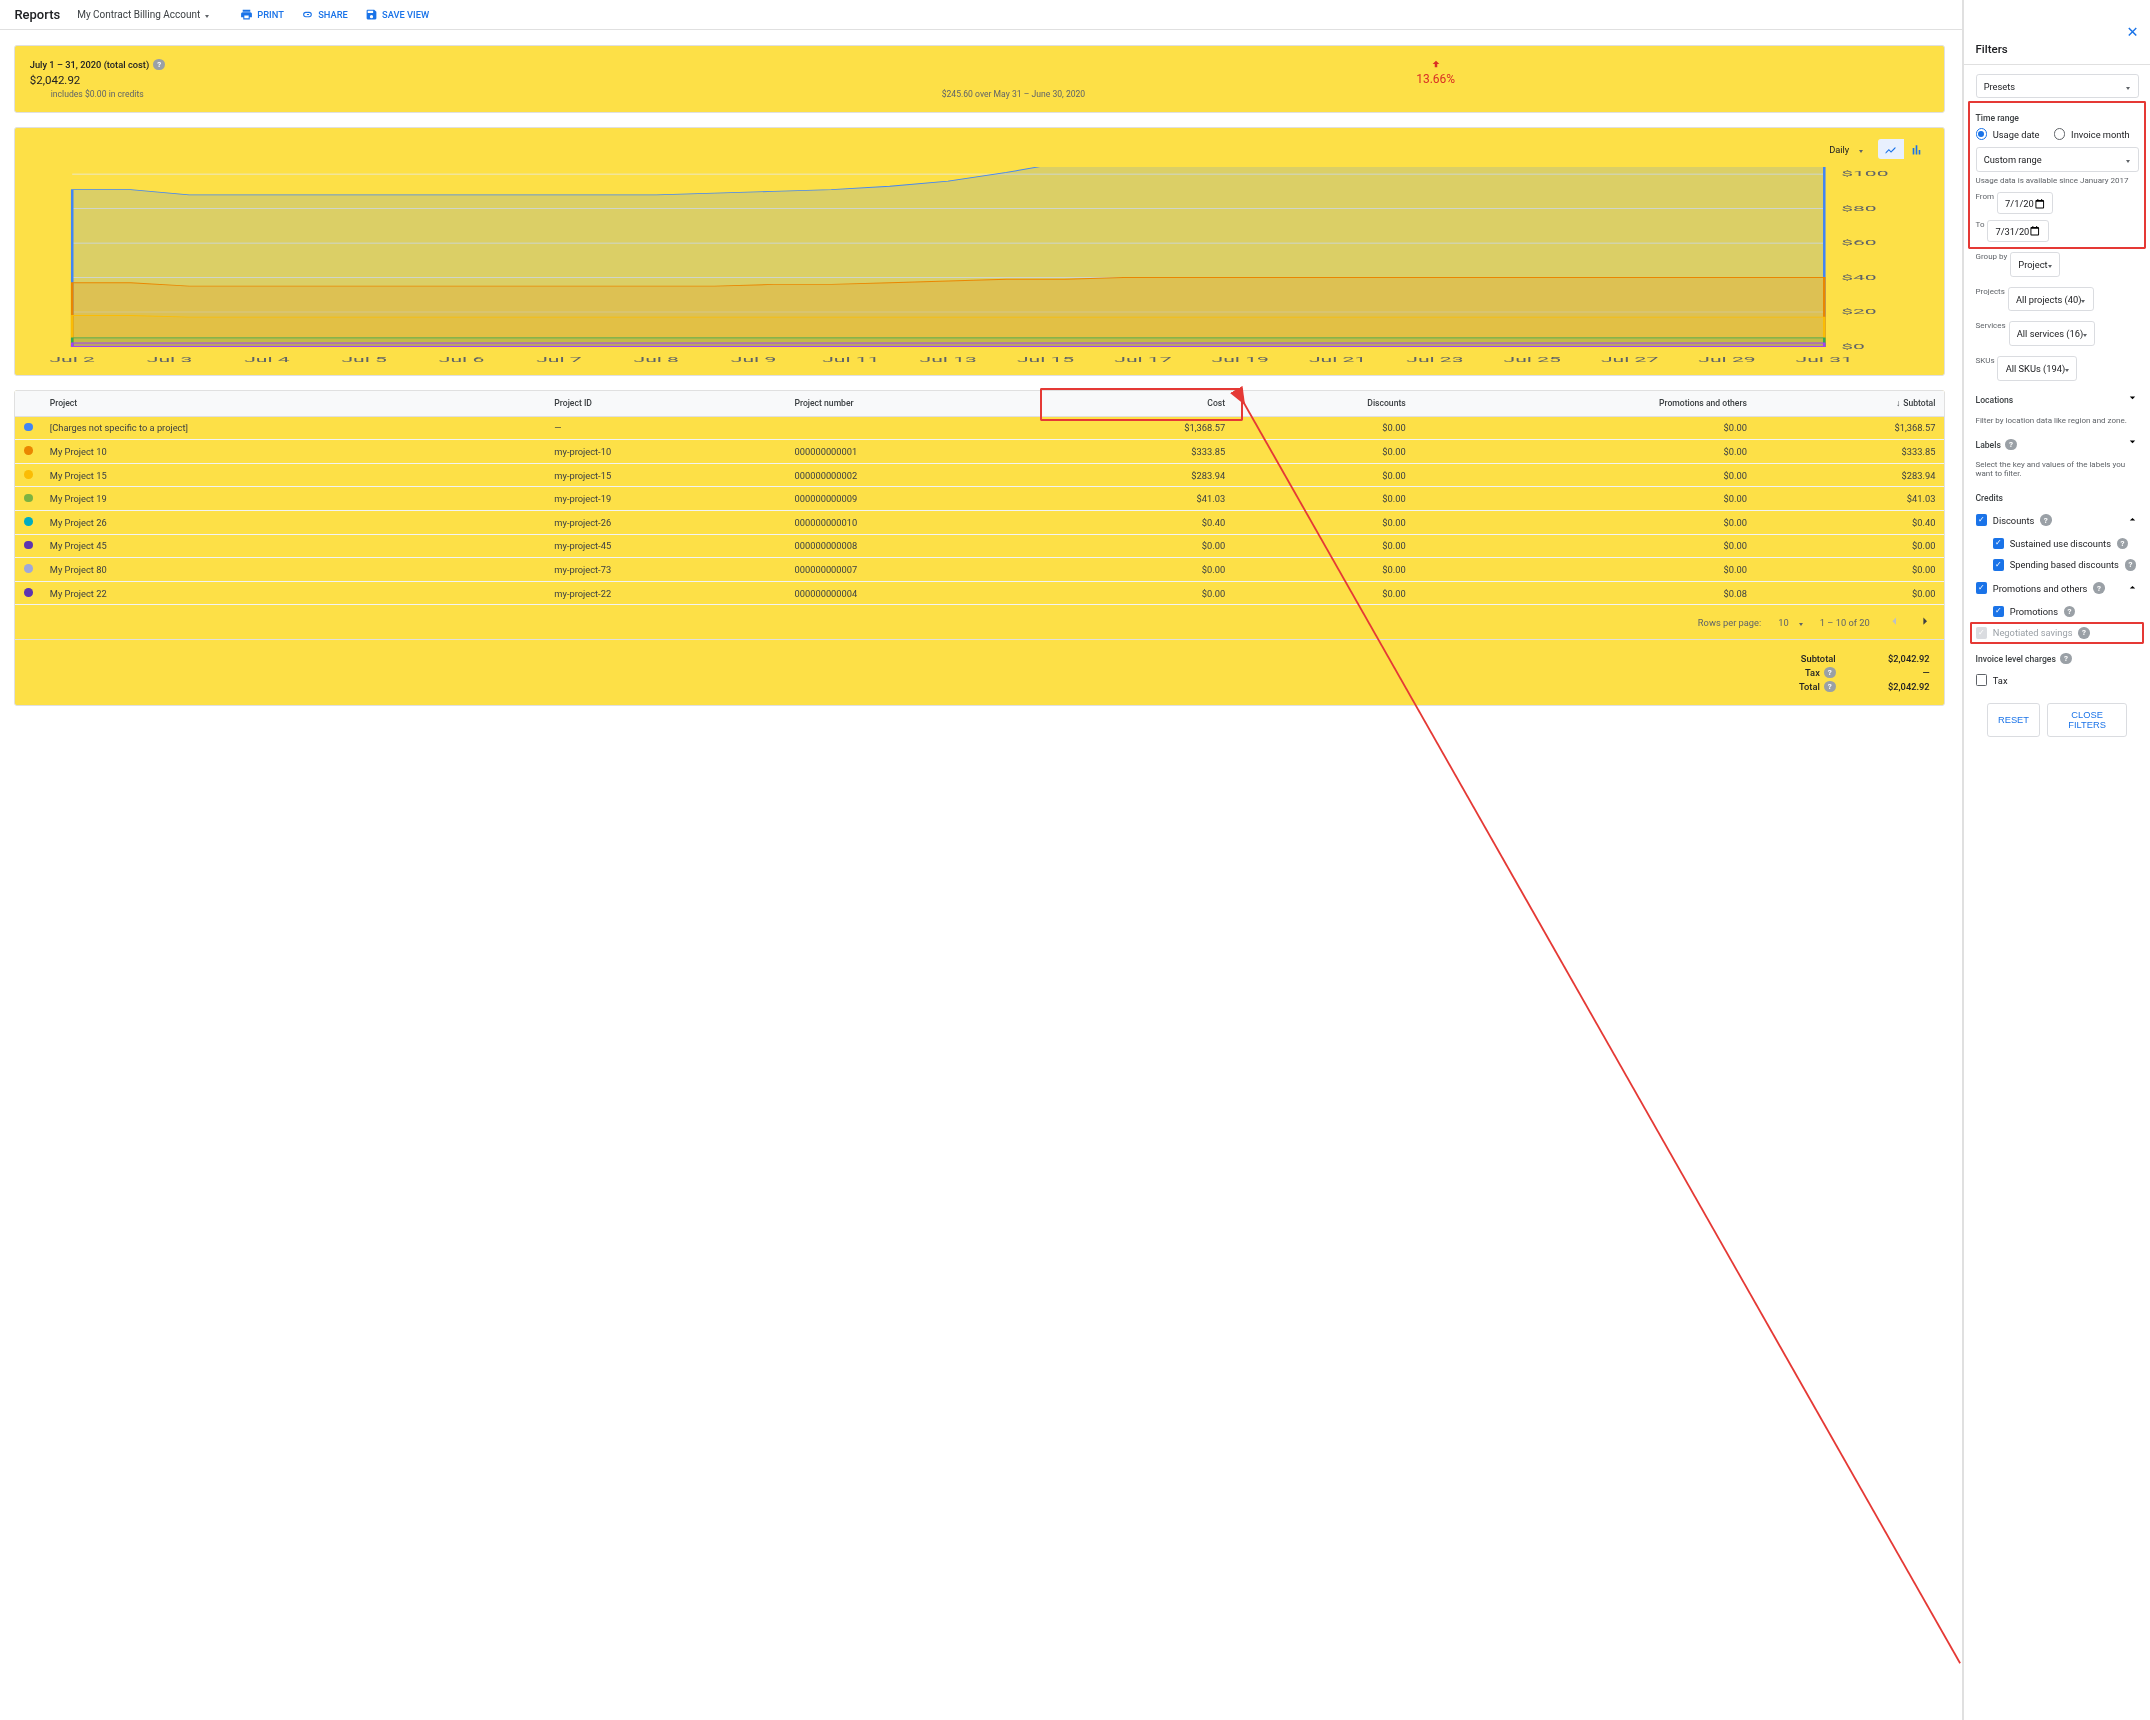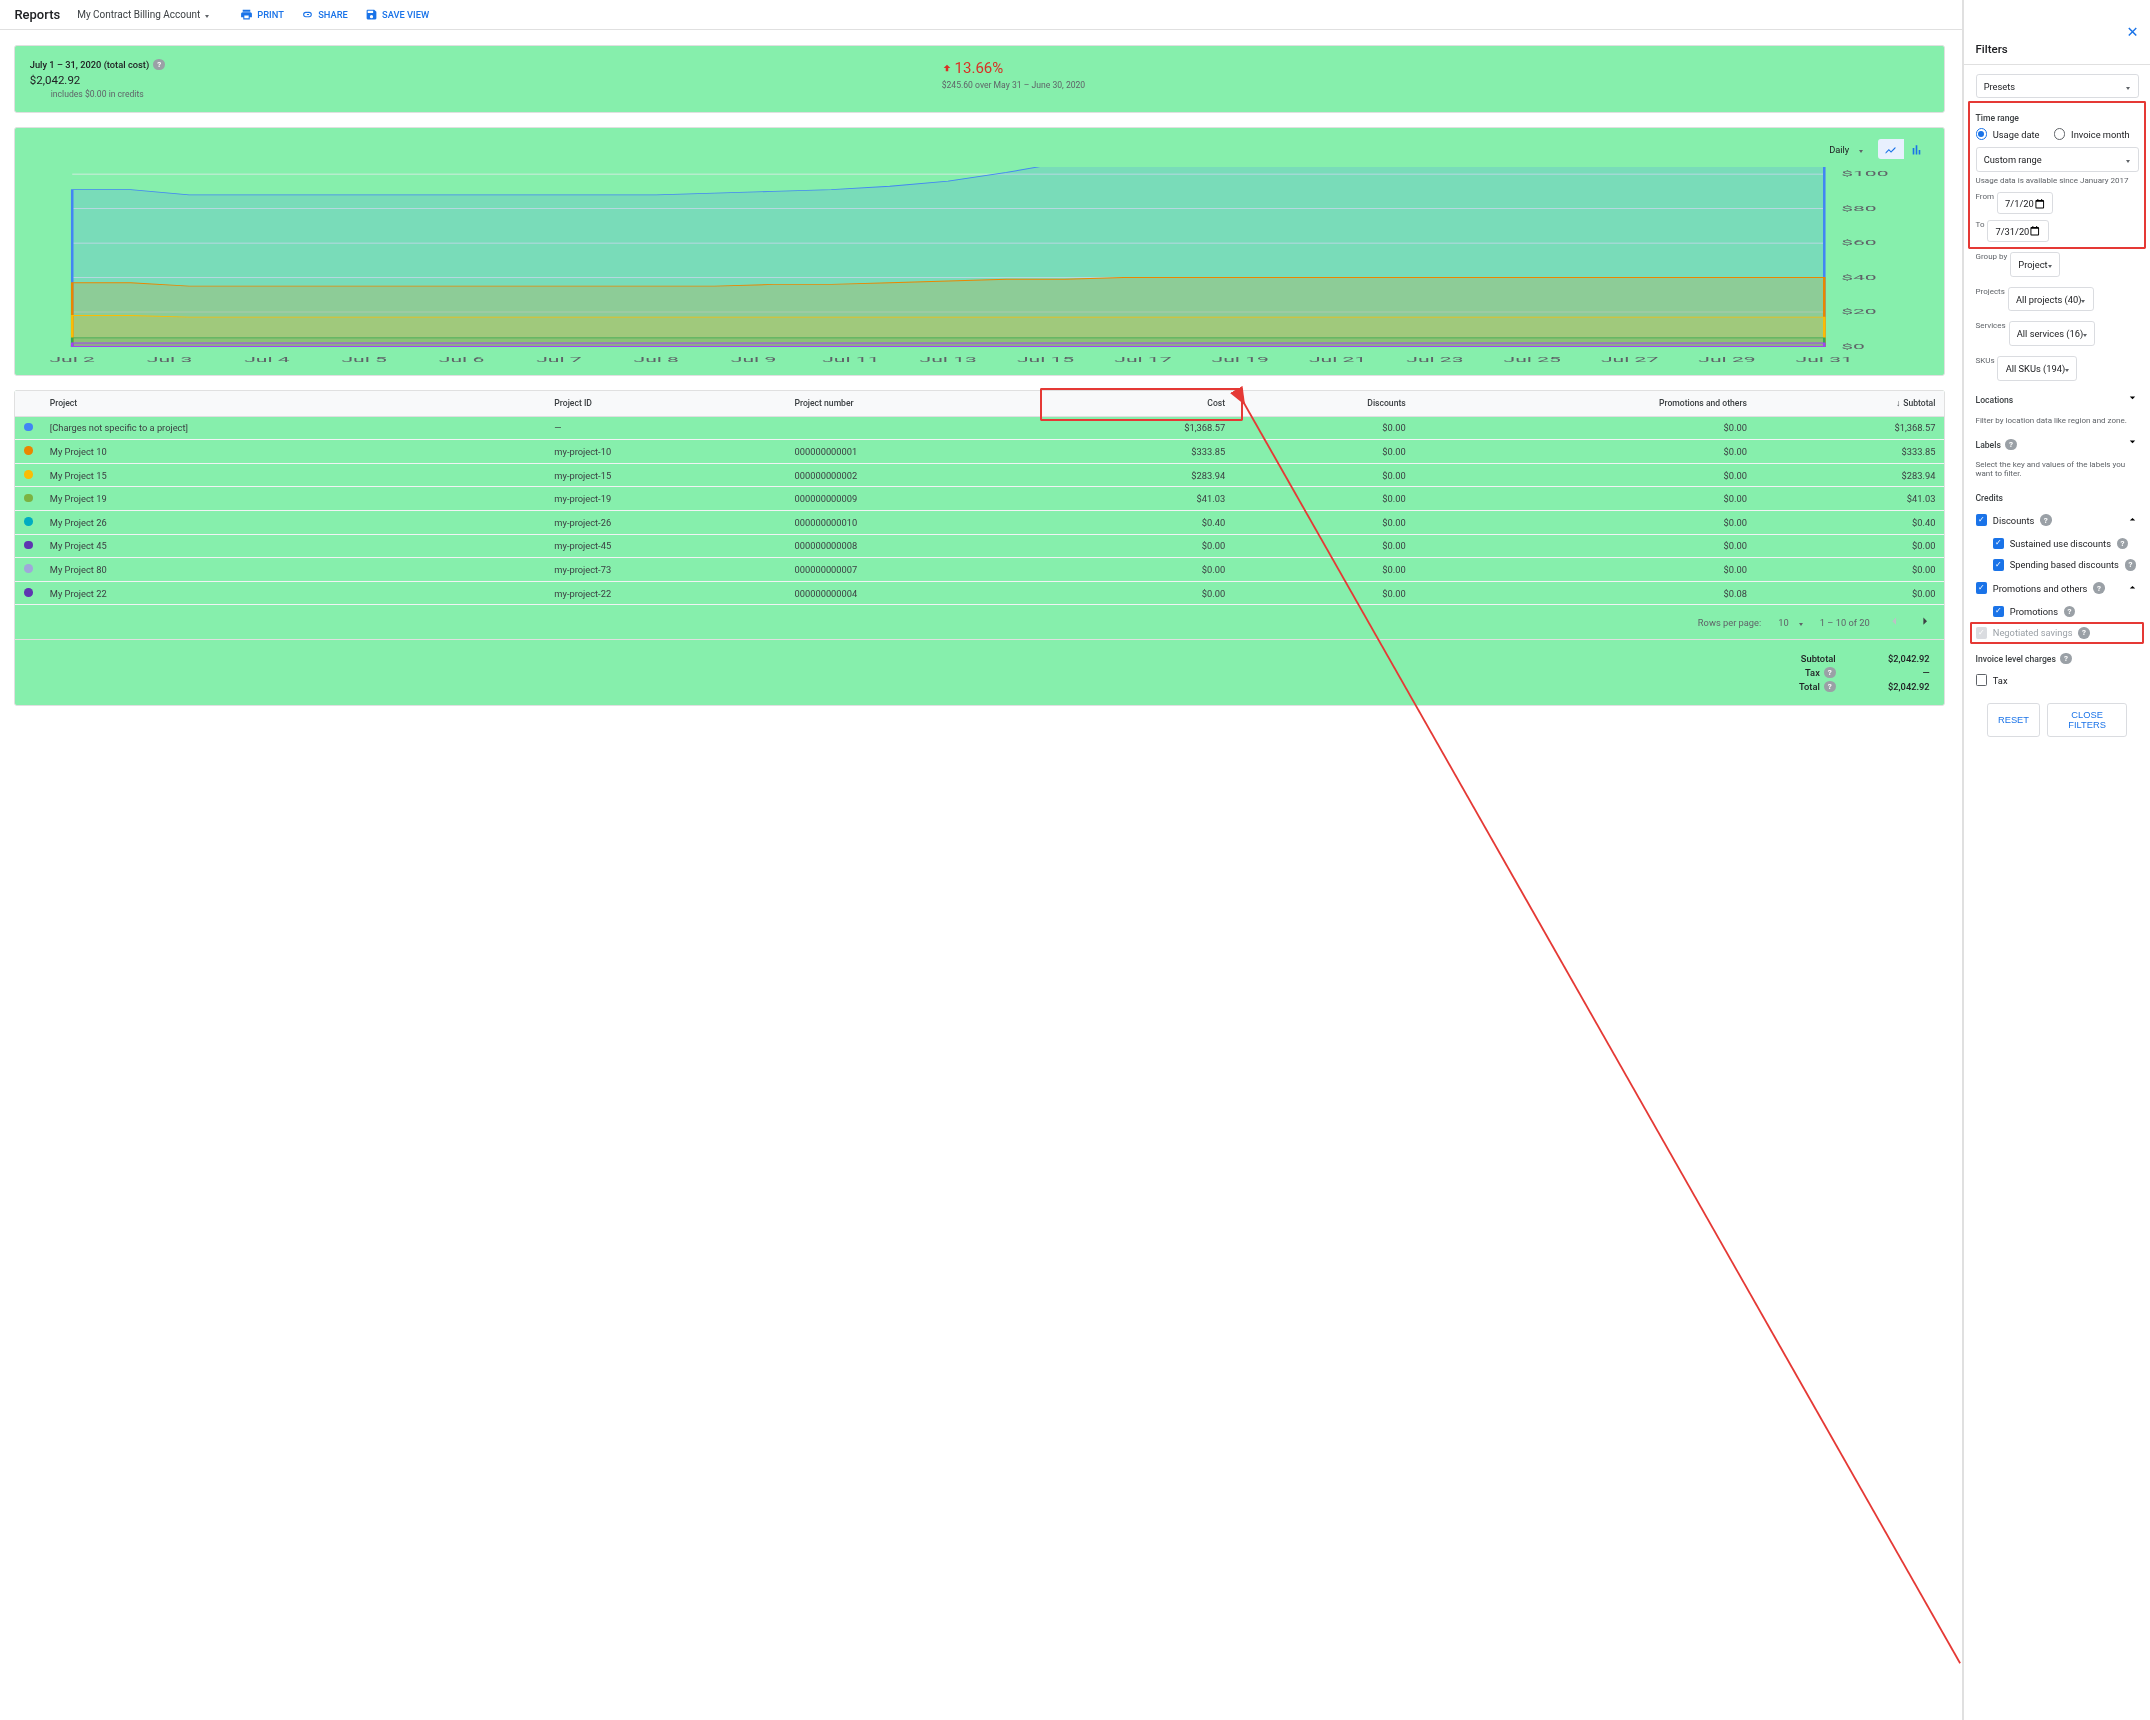--- a/index.html
+++ b/index.html
@@ -6,29 +6,29 @@
   body { font-family: Roboto, "Helvetica Neue", Arial, sans-serif; font-size: 9.3px; color: #202124; background: #fff; }
   .app { display: flex; height: 100vh; }
   .main { flex: 1; display: flex; flex-direction: column; overflow: hidden; border-right: 0.7px solid #e0e0e0; }
   .topbar { display: flex; align-items: center; padding: 7.2px 14.4px; border-bottom: 0.7px solid #e0e0e0; gap: 17px; }
   .title { font-size: 13px; font-weight: 500; }
   .account-sel { display: flex; align-items: center; gap: 4.3px; font-size: 10px; color: #3c4043; cursor: pointer; }
   .tb-actions { display: flex; gap: 17px; margin-left: 14.4px; }
   .tb-btn { display: flex; align-items: center; gap: 4.3px; color: #1a73e8; font-weight: 500; font-size: 9.3px; cursor: pointer; text-transform: uppercase; }
   .tb-btn svg { width: 13px; height: 13px; fill: #1a73e8; }
   .scroll { flex: 1; overflow-y: auto; padding: 14.4px 17px 14.4px 14.4px; background: #fff; }
-  .card { border: 0.7px solid #e0e0e0; border-radius: 2.9px; margin-bottom: 14.4px; background: #86efac; justify-content: center; }
+  .card { border: 0.7px solid #e0e0e0; border-radius: 2.9px; margin-bottom: 14.4px; background: #fde047; justify-content: center; }
   .summary { padding: 13px 14.4px; display: flex; flex-direction: column; gap: 2.9px; position: relative; }
   .sum-row1 { display: flex; }
   .sum-left { flex: 0 0 48%; }
   .sum-right { flex: 1; }
   .sum-title { font-size: 9.3px; font-weight: 500; display: flex; align-items: center; gap: 4.3px; }
   .sum-amount { font-size: 11.5px; font-weight: 400; margin-top: 2.9px; }
   .sum-sub { font-size: 8.6px; color: #5f6368; margin-top: 1.4px; padding-left: 21px; }
-  .trend-up { color: #d93025; font-size: 15px; display: flex; align-items: center; gap: 2.9px; }
+  .trend-up { color: #d93025; font-size: 12px; display: flex; align-items: center; gap: 2.9px; flex-direction: column; }
   .trend-sub { font-size: 8.6px; color: #5f6368; margin-top: 2.9px; }
   .help-icon { width: 11.5px; height: 11.5px; border-radius: 50%; background: #9aa0a6; color: #fff; display: inline-flex; align-items: center; justify-content: center; font-size: 8px; font-weight: 700; cursor: pointer; }
   .chart-card { padding: 11.5px 14.4px 7.2px; }
   .chart-controls { display: flex; justify-content: flex-end; align-items: center; gap: 14.4px; margin-bottom: 7.2px; }
   .chip { display: flex; align-items: center; gap: 10px; font-size: 9.3px; cursor: pointer; }
   .toggle-group { display: flex; border-radius: 2.9px; overflow: hidden; }
   .toggle-btn { width: 26px; height: 20px; display: flex; align-items: center; justify-content: center; cursor: pointer; }
   .toggle-btn.active { background: #e8f0fe; }
   .toggle-btn svg { width: 13px; height: 13px; fill: #1a73e8; }
   .chart-area { position: relative; height: 201px; }

